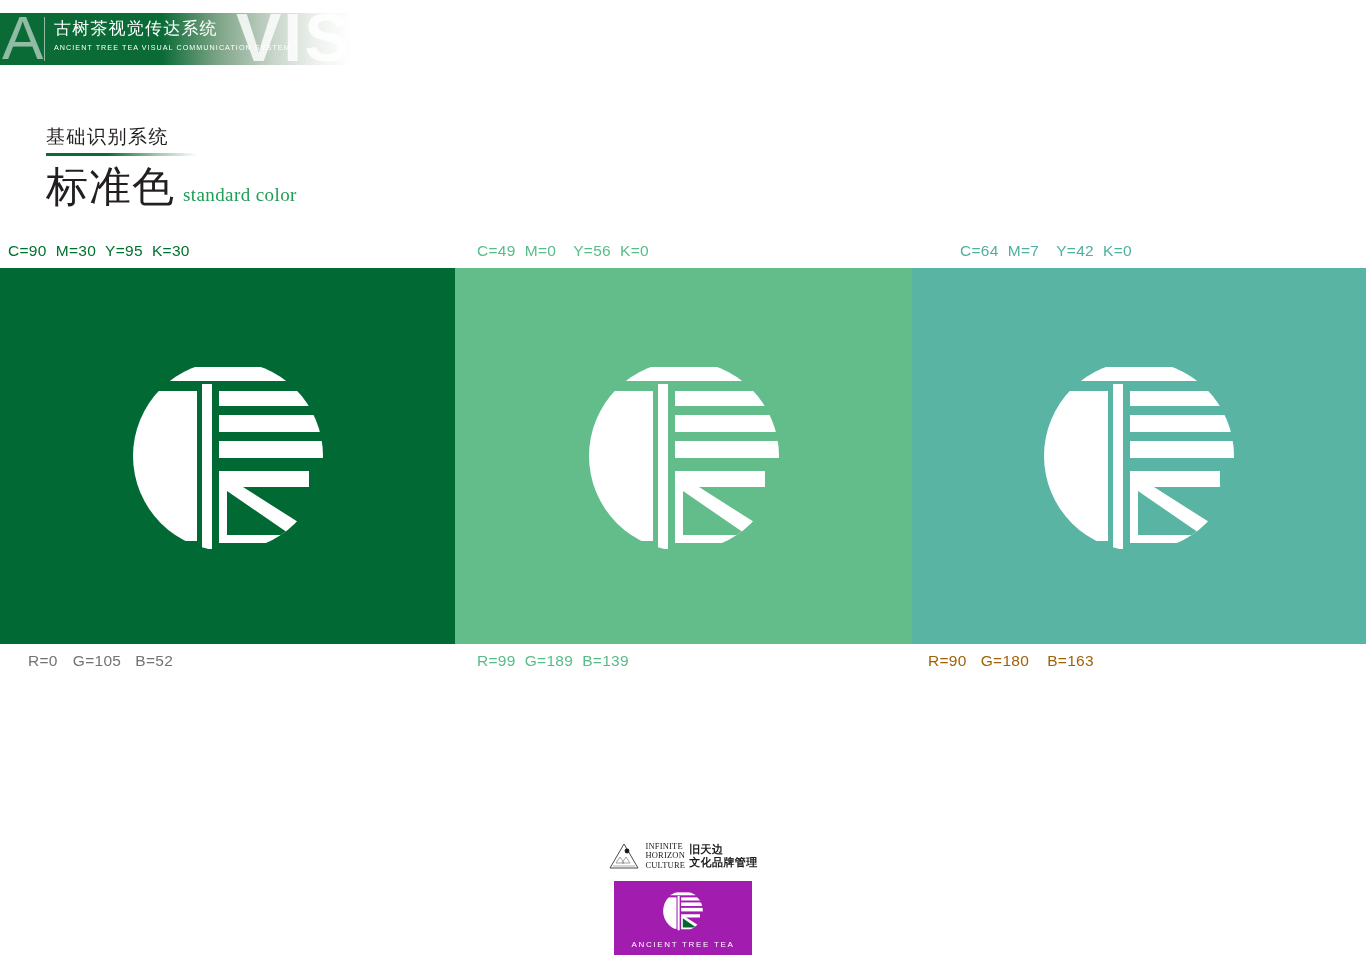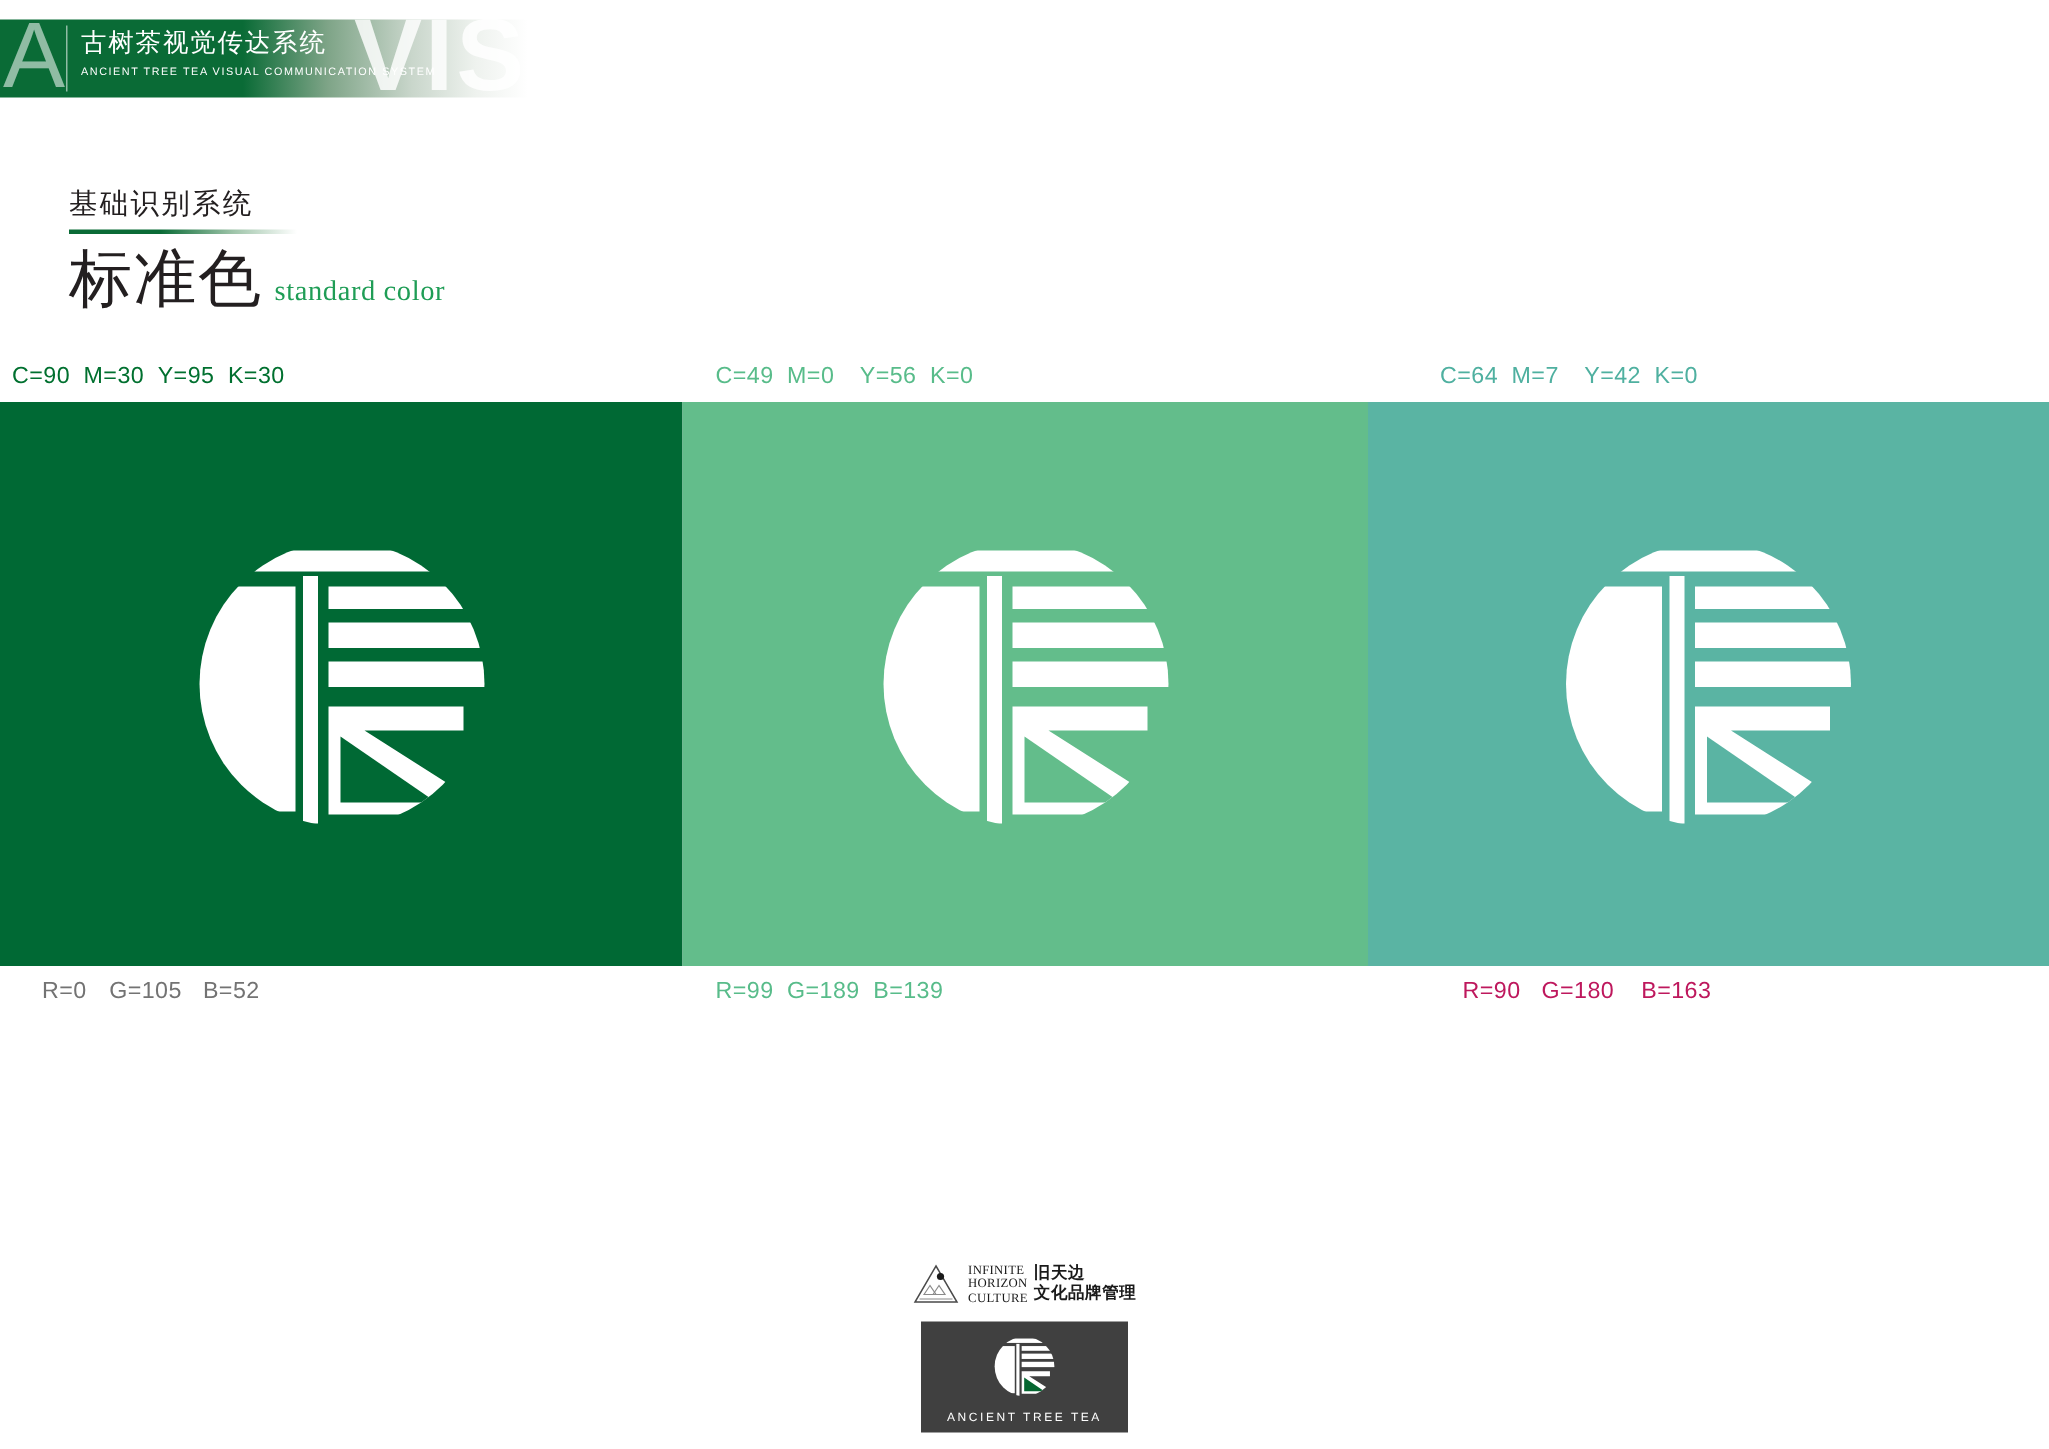--- a/index.html
+++ b/index.html
@@ -335,21 +335,21 @@
 
 </div>
 
 <div class="rgb-row">
   <div class="code-label" style="left: 28px; color: #737373;">
     <span>R=0</span><span class="sp" style="width:15px"></span><span>G=105</span><span class="sp" style="width:14px"></span><span>B=52</span>
   </div>
   <div class="code-label" style="left: 477px; color: rgb(88, 188, 138);">
     <span>R=99</span><span class="sp"></span><span>G=189</span><span class="sp"></span><span>B=139</span>
   </div>
-  <div class="code-label" style="left: 975px; color: #be185d;">
+  <div class="code-label" style="left: 928px; color: #a16207;">
     <span>R=90</span><span class="sp" style="width:14px"></span><span>G=180</span><span class="sp" style="width:18px"></span><span>B=163</span>
   </div>
 </div>
 
 <div class="footer">
 
   <div class="footer-mark">
     <svg class="footer-mark-icon" width="32" height="28" viewBox="0 0 32 28">
       <path d="M16,2 L30,26 L2,26 Z" fill="none" stroke="#4a4a4a" stroke-width="1"></path>
       <circle cx="19" cy="9" r="2.4" fill="#1a1a1a"></circle>
@@ -361,21 +361,21 @@
       <div>INFINITE</div>
       <div>HORIZON</div>
       <div>CULTURE</div>
     </div>
     <div class="footer-mark-cn">
       <div class="line1">旧天边</div>
       <div class="line2">文化品牌管理</div>
     </div>
   </div>
 
-  <div class="footer-badge" style="background: #404040;">
+  <div class="footer-badge" style="background: #a21caf;">
     <svg class="footer-badge-logo" width="44" height="44" viewBox="0 0 210 210">
       <defs>
         <clipPath id="clip4">
             <circle cx="105" cy="105" r="95"></circle>
           </clipPath>
       </defs>
       <g clip-path="url(#clip4)">
         <rect x="22" y="16" width="170" height="14" fill="#ffffff"></rect>
         <rect x="8" y="40" width="66" height="150" fill="#ffffff"></rect>
         <rect x="79" y="33" width="10" height="165" fill="#ffffff"></rect>

